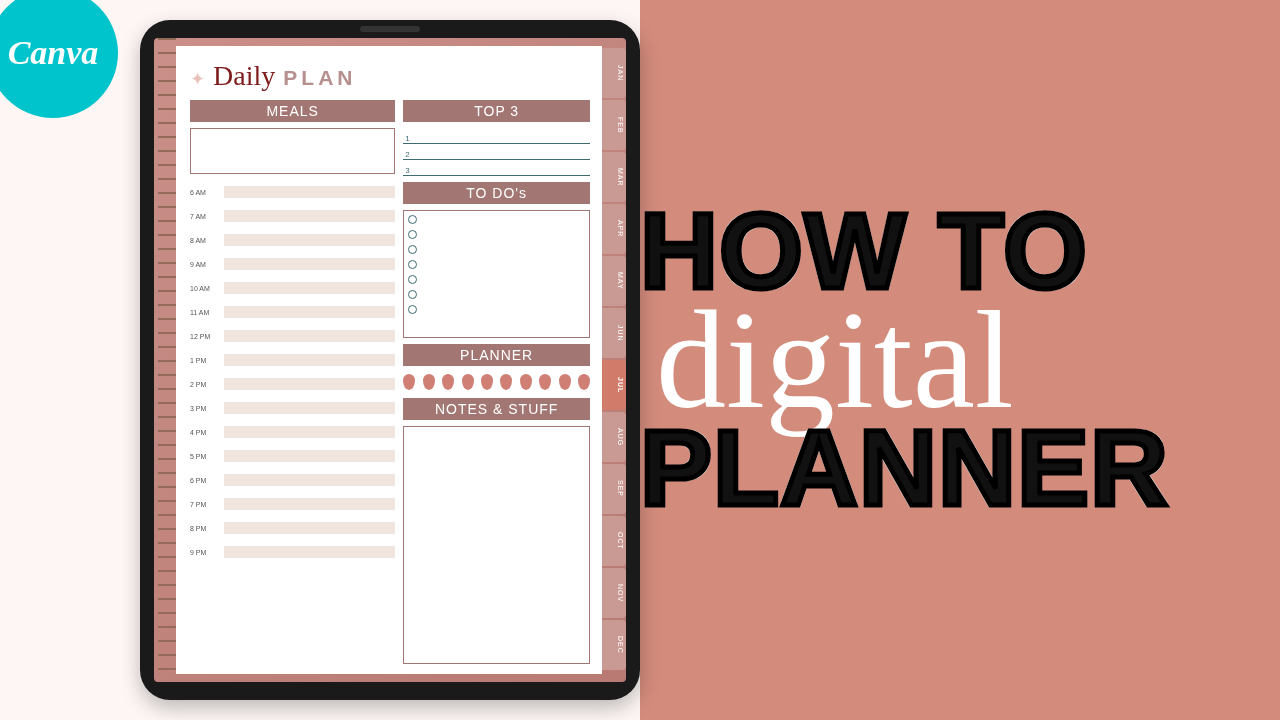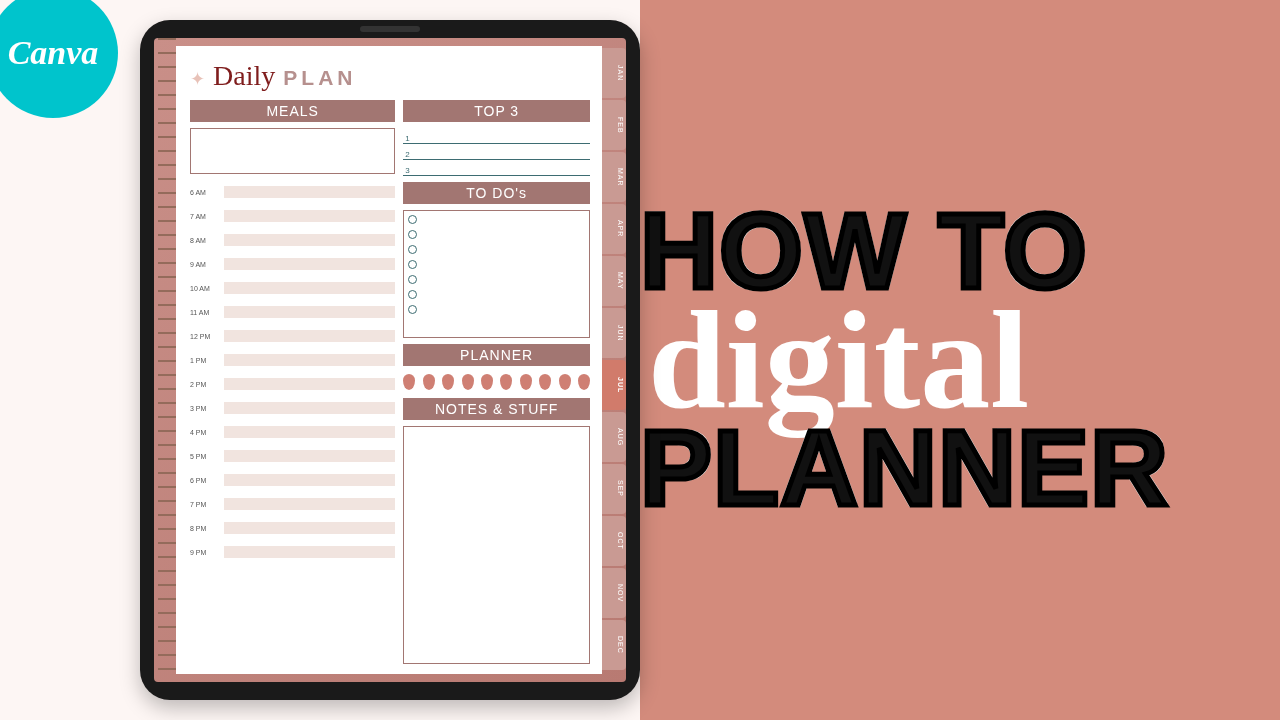--- a/index.html
+++ b/index.html
@@ -217,22 +217,22 @@
     color: #111;
     -webkit-text-stroke: 5px #000;
     text-shadow: -2px -2px 0 #fff, 2px -2px 0 #fff, -2px 2px 0 #fff, 2px 2px 0 #fff;
     font-family: Arial Black, Arial, sans-serif;
   }
   .digital {
     font-family: "Brush Script MT","Segoe Script", cursive;
     font-size: 140px;
     color: #fff;
     line-height: 0.9;
-    margin: -10px 0 -10px 8px;
-    font-weight: bold;
+    margin: -10px 0 -10px 16px;
+    font-weight: normal;
   }
 </style>
 </head>
 <body>
 
 <div class="left-panel">
   <div class="canva-badge">
     <span>Canva</span>
   </div>
 

